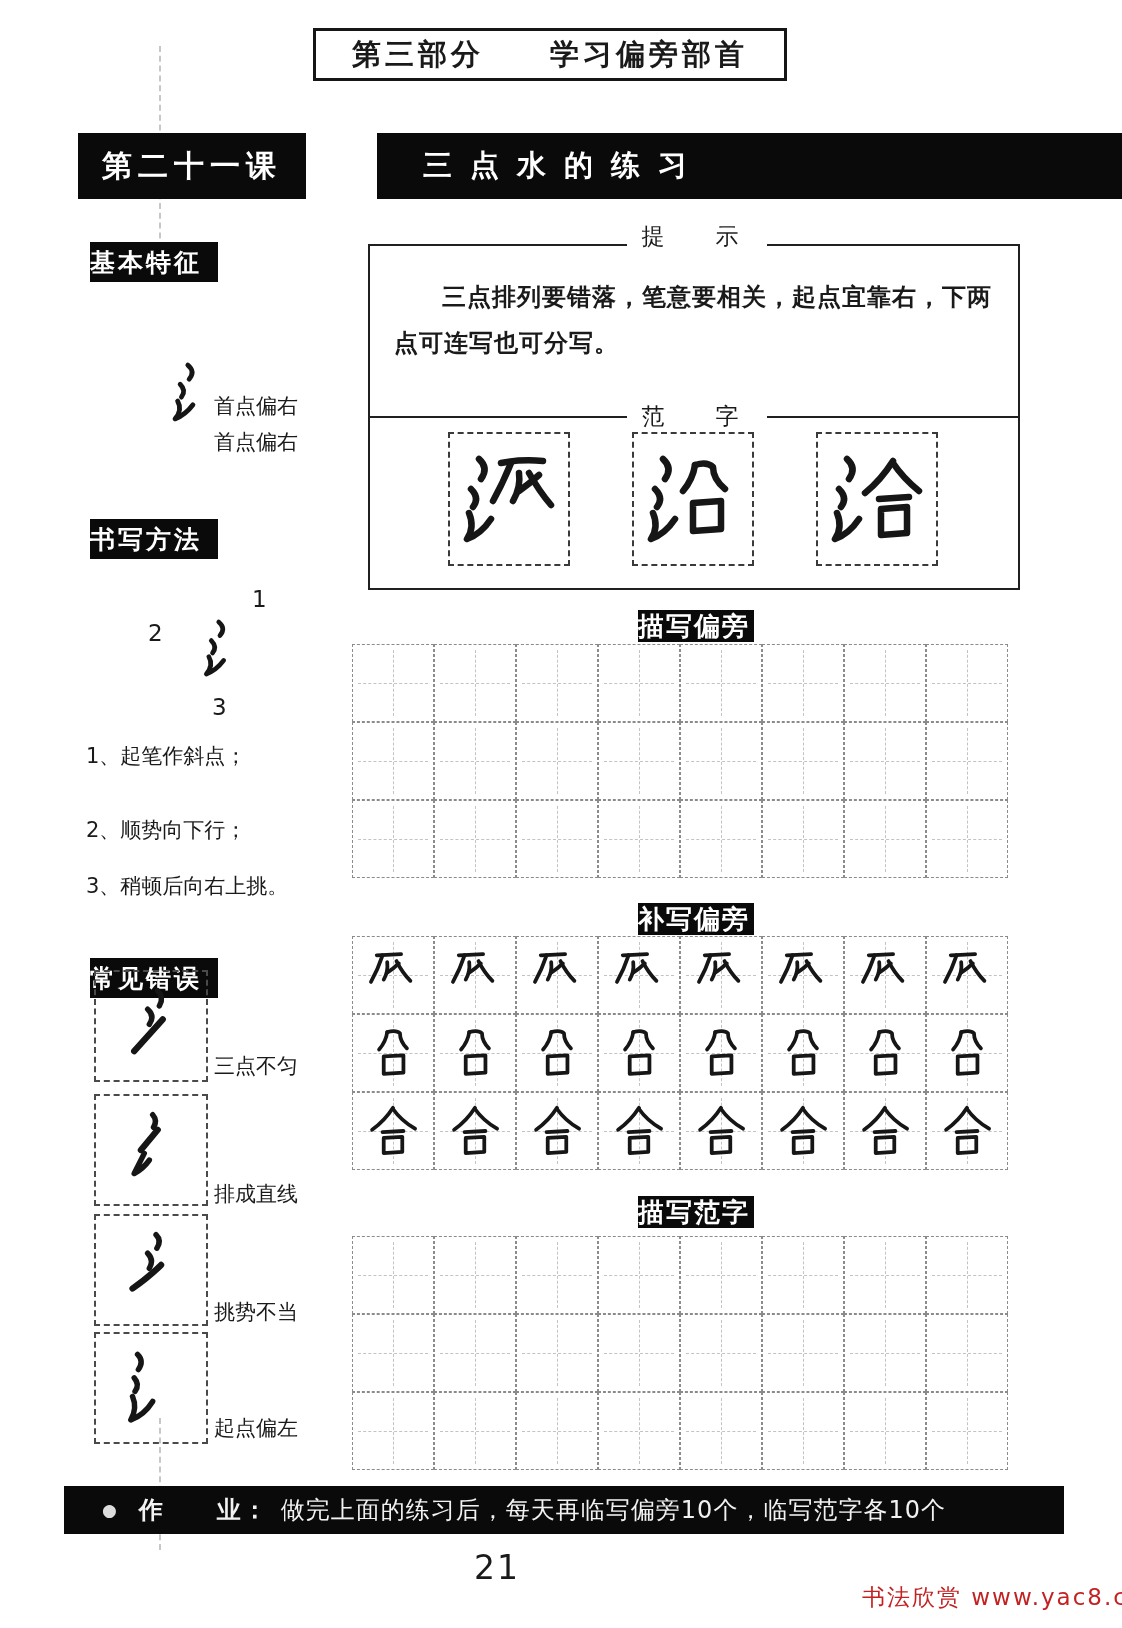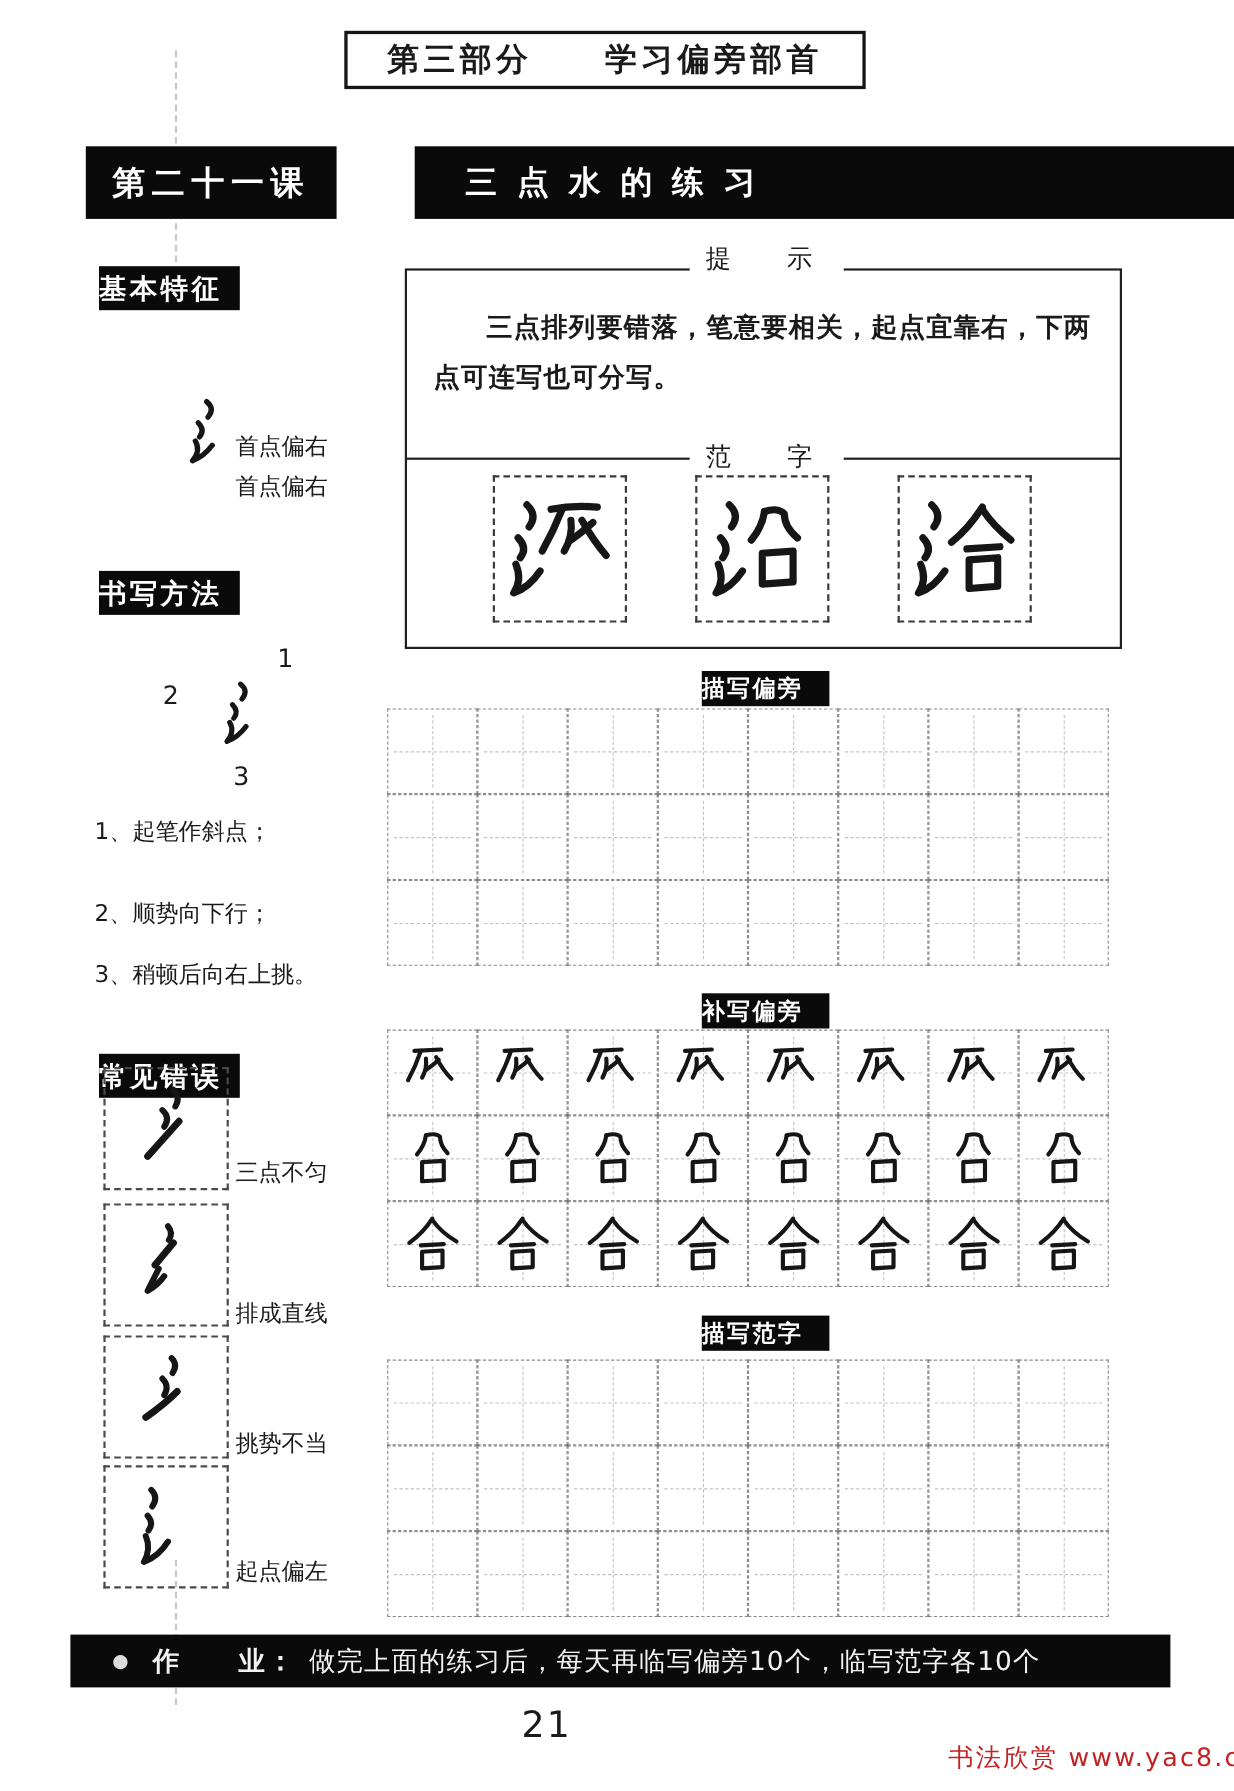--- a/index.html
+++ b/index.html
@@ -13,21 +13,21 @@
   
   .part-title-box{left:313px;top:28px;width:468px;height:47px;border:3px solid #161616;
         display:flex;align-items:center;justify-content:center;font-size:29px;font-weight:bold;letter-spacing:4px;background:#fff;z-index:1;}
   
   .bar{background:#0a0a0a;color:#ffffff;display:flex;align-items:center;z-index:1;}
   .lesson-box{left:78px;top:133px;width:228px;height:66px;justify-content:center;font-size:30px;font-weight:bold;letter-spacing:6px;}
   .subject-bar{left:377px;top:133px;width:752px;height:66px;font-size:29px;font-weight:bold;letter-spacing:18px;padding-left:46px;box-sizing:border-box;}
   
   .badge{position:absolute;background:#0a0a0a;color:#fff;display:flex;align-items:center;justify-content:flex-start;z-index:1;}
   .side-badge{width:128px;height:40px;font-size:25px;font-weight:bold;letter-spacing:3px;left:90px;}
-  .sec-badge{width:116px;height:32px;font-size:21px;font-weight:bold;letter-spacing:2px;left:638px;}
+  .sec-badge{width:116px;height:32px;font-size:26px;font-weight:bold;letter-spacing:2px;left:638px;}
   
   .bf-note{position:absolute;left:214px;width:130px;font-size:21px;z-index:1;}
   .steps-item{position:absolute;left:86px;width:252px;font-size:21px;z-index:1;}
   .diagram{position:absolute;left:146px;top:586px;width:150px;height:136px;z-index:1;}
   .diagram svg{position:absolute;left:38px;top:4px;width:62px;height:116px;}
   .stroke-num{position:absolute;font-size:23px;color:#1a1a1a;}
   .num1{left:106px;top:0px;}
   .num2{left:2px;top:34px;}
   .num3{left:66px;top:108px;}
   .mistake-box{position:absolute;left:94px;width:110px;height:108px;border:2px dashed #4a4a4a;z-index:1;

